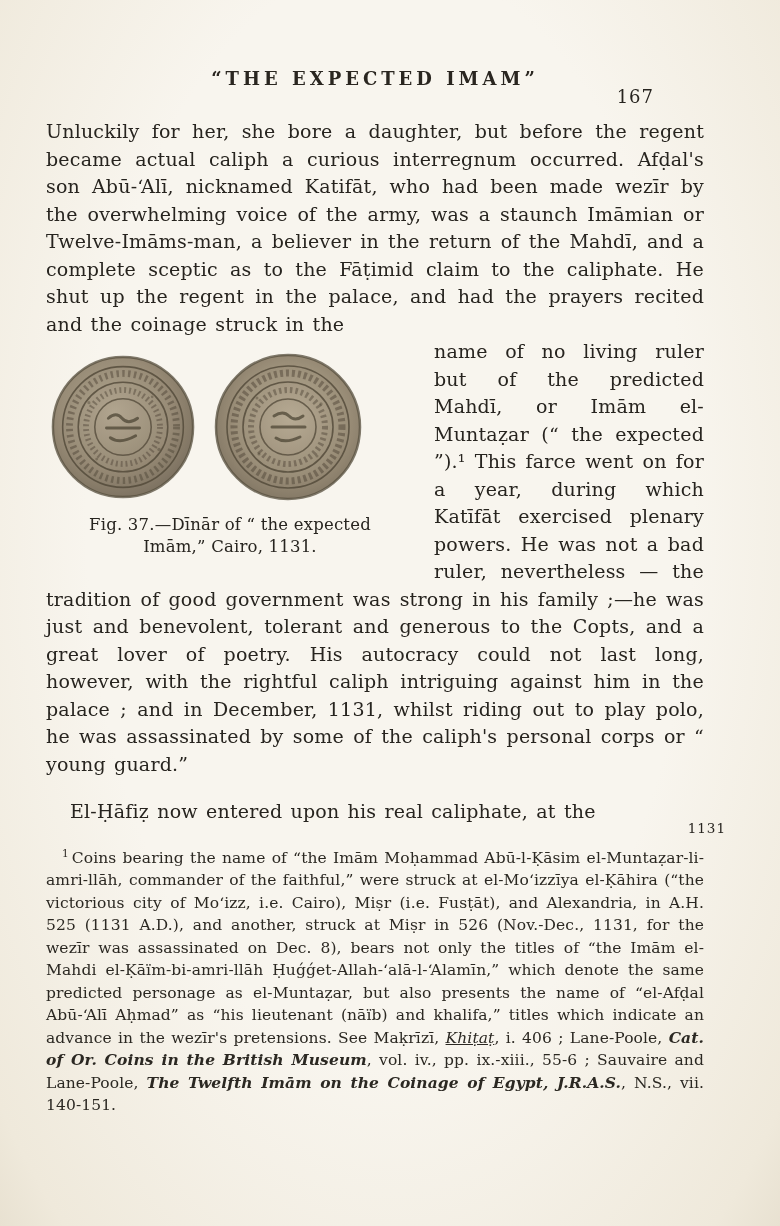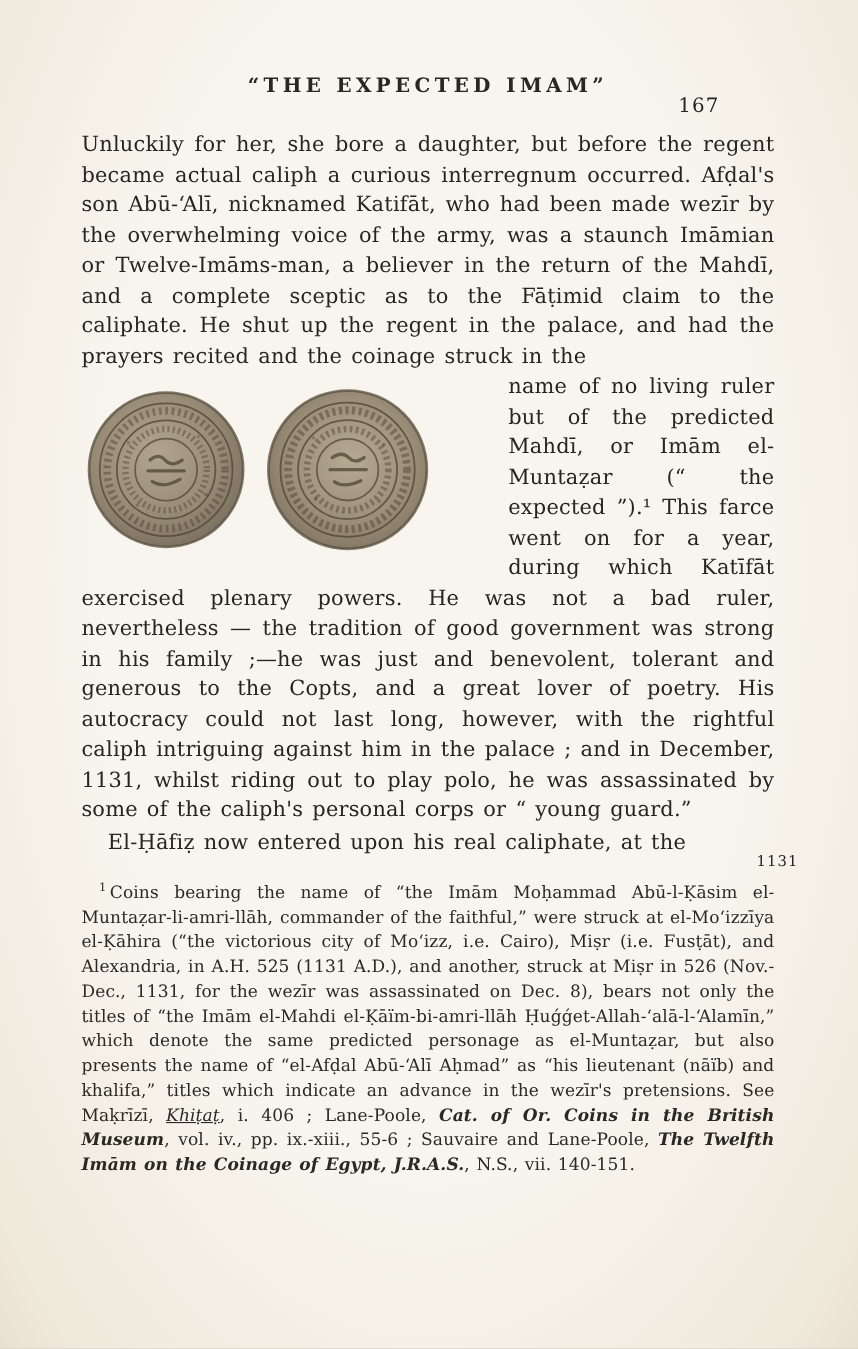--- a/index.html
+++ b/index.html
@@ -5,21 +5,21 @@
   html,body{margin:0;padding:0;}
   body{
     width:780px;height:1226px;
     background:#dad5c8;
     font-family:"DejaVu Serif","Liberation Serif",serif;
   }
   .page{
     position:relative;
     width:780px;height:1226px;
     box-sizing:border-box;
-    padding:68px 76px 0 74px;
+    padding:68px 76px 0 46px;
     background:radial-gradient(ellipse at 50% 42%, #f8f5ee 55%, #efe9db 92%, #e8e1d1 100%);
     color:#27241f;
     overflow:hidden;
   }
   
   .page-header{
     position:relative;
     text-align:center;
     margin-bottom:26px;
     height:24px;
@@ -66,21 +66,21 @@
     font-size:16.5px;
     line-height:22px;
     text-align:center;
     letter-spacing:.2px;
     padding:0 14px;
   }
   
   .para2{
     position:relative;
     text-indent:24px;
-    margin-top:2px;
+    margin-top:20px;
   }
   .margin-note{
     position:absolute;
     right:-22px;
     top:17px;
     font-size:13.5px;
     letter-spacing:1px;
     text-indent:0;
   }
   
@@ -176,20 +176,21 @@
             <g fill="#3e3727" opacity=".35">
               <circle cx="44" cy="46" r="1.5"></circle>
                 <circle cx="108" cy="52" r="1.7"></circle>
               <circle cx="104" cy="104" r="1.5"></circle>
                 <circle cx="46" cy="102" r="1.6"></circle>
             </g>
           </svg>
         </span>
 
       </div>
+      <figcaption class="caption">Fig. 37.—Dīnār of “ the expected Imām,” Cairo, 1131.</figcaption>
     </figure>
 
     <p class="para">name of no living ruler but of the predicted Mahdī, or Imām el-Muntaẓar (“ the expected ”).¹  This farce went on for a year, during which Katīfāt exercised plenary powers.  He was not a bad ruler, nevertheless — the tradition of good government was strong in his family ;—he was just and benevolent, tolerant and generous to the Copts, and a great lover of poetry.  His autocracy could not last long, however, with the rightful caliph intriguing against him in the palace ; and in December, 1131, whilst riding out to play polo, he was assassinated by some of the caliph's personal corps or “ young guard.”</p>
   </div>
 
   <p class="para para2">
     <span>El-Ḥāfiẓ now entered upon his real caliphate, at the</span>
     <span class="margin-note">1131</span>
   </p>
 

